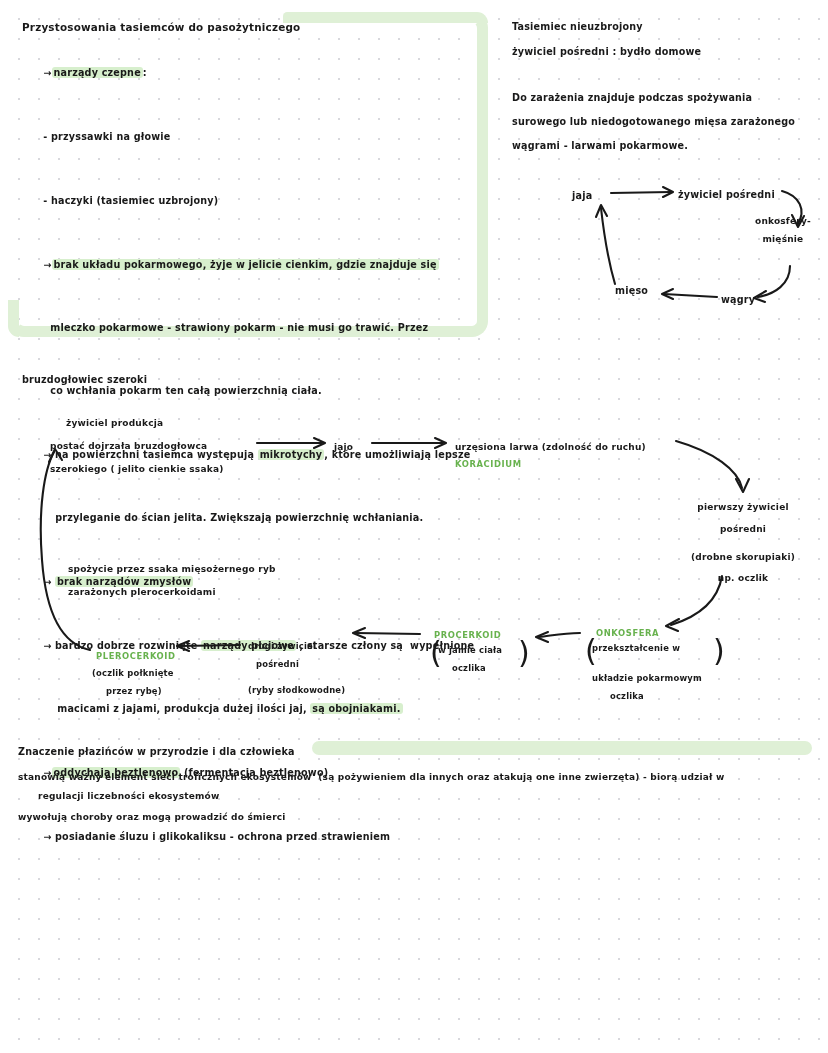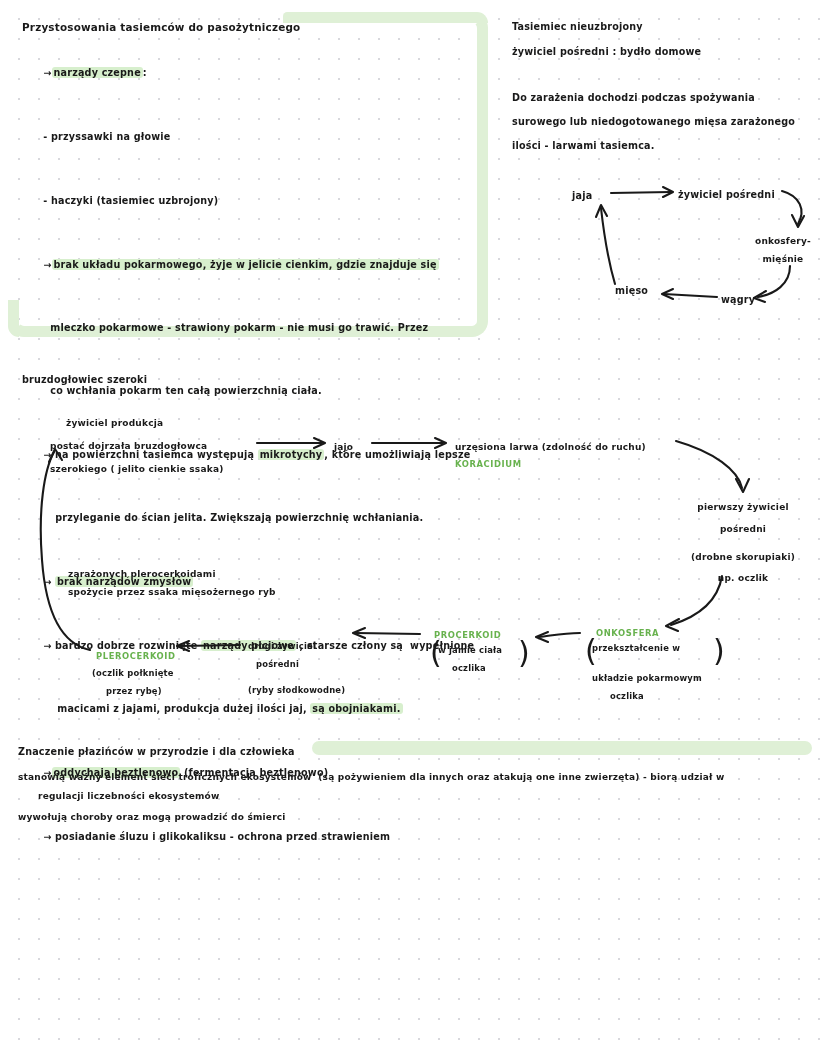--- a/index.html
+++ b/index.html
@@ -131,23 +131,23 @@
       <span>→</span><span class="hl">oddychają beztlenowo</span><span> (fermentacja beztlenowo)</span>
     </div>
     <div class="ink t12" style="position:relative;margin-top:4px;">
       <span>→&nbsp;</span><span>posiadanie śluzu i glikokaliksu - ochrona przed strawieniem</span>
     </div>
   </div>
 
   <div class="block" style="left:512px;top:17px;width:310px;">
     <div class="ink t12" style="position:relative;">Tasiemiec nieuzbrojony</div>
     <div class="ink t12" style="position:relative;margin-top:5px;">żywiciel pośredni : bydło domowe</div>
-    <div class="ink t12" style="position:relative;margin-top:26px;">Do zarażenia dochodzi podczas spożywania</div>
+    <div class="ink t12" style="position:relative;margin-top:26px;">Do zarażenia znajduje podczas spożywania</div>
     <div class="ink t12" style="position:relative;margin-top:4px;">surowego lub niedogotowanego mięsa zarażonego</div>
-    <div class="ink t12" style="position:relative;margin-top:4px;">ilości - larwami tasiemca.</div>
+    <div class="ink t12" style="position:relative;margin-top:4px;">wągrami - larwami pokarmowe.</div>
   </div>
 
   <svg class="diag" width="828" height="1053">
 
     <path class="stroke" d="M 611 193 L 671 192"></path>
     <path class="stroke" d="M 663 187 L 673 192 L 663 197"></path>
 
     <path class="stroke" d="M 782 191 C 800 196 806 210 798 224"></path>
     <path class="stroke" d="M 792 215 L 798 227 L 804 216"></path>
 
@@ -156,21 +156,21 @@
 
     <path class="stroke" d="M 717 297 L 664 294"></path>
     <path class="stroke" d="M 673 289 L 662 294 L 673 299"></path>
 
     <path class="stroke" d="M 615 284 C 608 260 603 226 601 208"></path>
     <path class="stroke" d="M 596 217 L 601 205 L 607 216"></path>
   </svg>
 
   <div class="ink t12" style="left:572px;top:186px;">jaja</div>
   <div class="ink t12" style="left:678px;top:185px;">żywiciel pośredni</div>
-  <div class="ink t11 ctr" style="left:755px;top:232px;">onkosfery-<br>mięśnie</div>
+  <div class="ink t11 ctr" style="left:755px;top:212px;">onkosfery-<br>mięśnie</div>
   <div class="ink t12" style="left:721px;top:290px;">wągry</div>
   <div class="ink t12" style="left:615px;top:281px;">mięso</div>
 
   <div class="ink t12" style="left:22px;top:370px;">bruzdogłowiec szeroki</div>
 
   <div class="block" style="left:50px;top:414px;">
     <div class="ink t11" style="position:relative;left:16px;">żywiciel produkcja</div>
     <div class="ink t11" style="position:relative;margin-top:5px;">postać dojrzała bruzdogłowca</div>
     <div class="ink t11" style="position:relative;margin-top:5px;">szerokiego ( jelito cienkie ssaka)</div>
   </div>
@@ -210,22 +210,22 @@
     <div class="ink t10" style="position:relative;margin-top:10px;">(ryby słodkowodne)</div>
   </div>
 
   <div class="ink t10 grn" style="left:96px;top:648px;">PLEROCERKOID</div>
   <div class="block" style="left:92px;top:665px;width:120px;">
     <div class="ink t10" style="position:relative;">(oczlik połknięte</div>
     <div class="ink t10" style="position:relative;margin-top:2px;padding-left:14px;">przez rybę)</div>
   </div>
 
   <div class="block" style="left:68px;top:560px;">
+    <div class="ink t11" style="position:relative;">spożycie przez ssaka mięsożernego ryb</div>
     <div class="ink t11" style="position:relative;margin-top:5px;">zarażonych plerocerkoidami</div>
-    <div class="ink t11" style="position:relative;">spożycie przez ssaka mięsożernego ryb</div>
   </div>
 
   <svg class="diag" width="828" height="1053">
 
     <path class="stroke" d="M 257 443 L 322 443"></path>
     <path class="stroke" d="M 314 438 L 325 443 L 314 448"></path>
 
     <path class="stroke" d="M 372 443 L 443 443"></path>
     <path class="stroke" d="M 435 438 L 446 443 L 435 448"></path>
 

